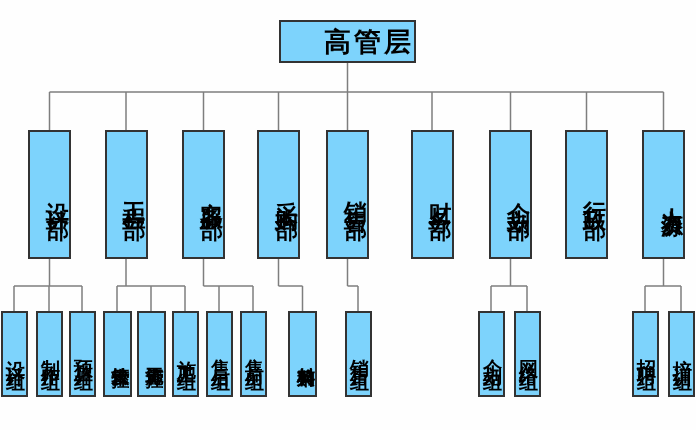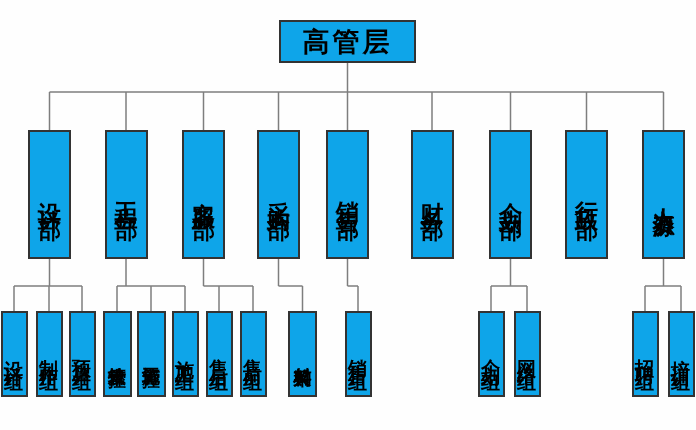--- a/index.html
+++ b/index.html
@@ -6,26 +6,26 @@
   .chart-canvas{
     position:relative;
     width:696px;height:430px;
     background:#fefefe;
     font-family:"Liberation Sans","DejaVu Sans",sans-serif;
     overflow:hidden;
   }
   #connector-svg{position:absolute;left:0;top:0;width:696px;height:430px;}
   .box{
     position:absolute;
-    background:#0ea5e9;
+    background:#7dd3fc;
     border:2px solid #333333;
     box-sizing:border-box;
     display:flex;
     align-items:center;
-    justify-content:center;
+    justify-content:flex-end;
     color:#000;
   }
   .root-box{font-size:27px;font-weight:bold;letter-spacing:3px;}
   .vtext{
     writing-mode:vertical-rl;
     text-orientation:upright;
     font-weight:bold;
     line-height:1;
     white-space:nowrap;
   }

